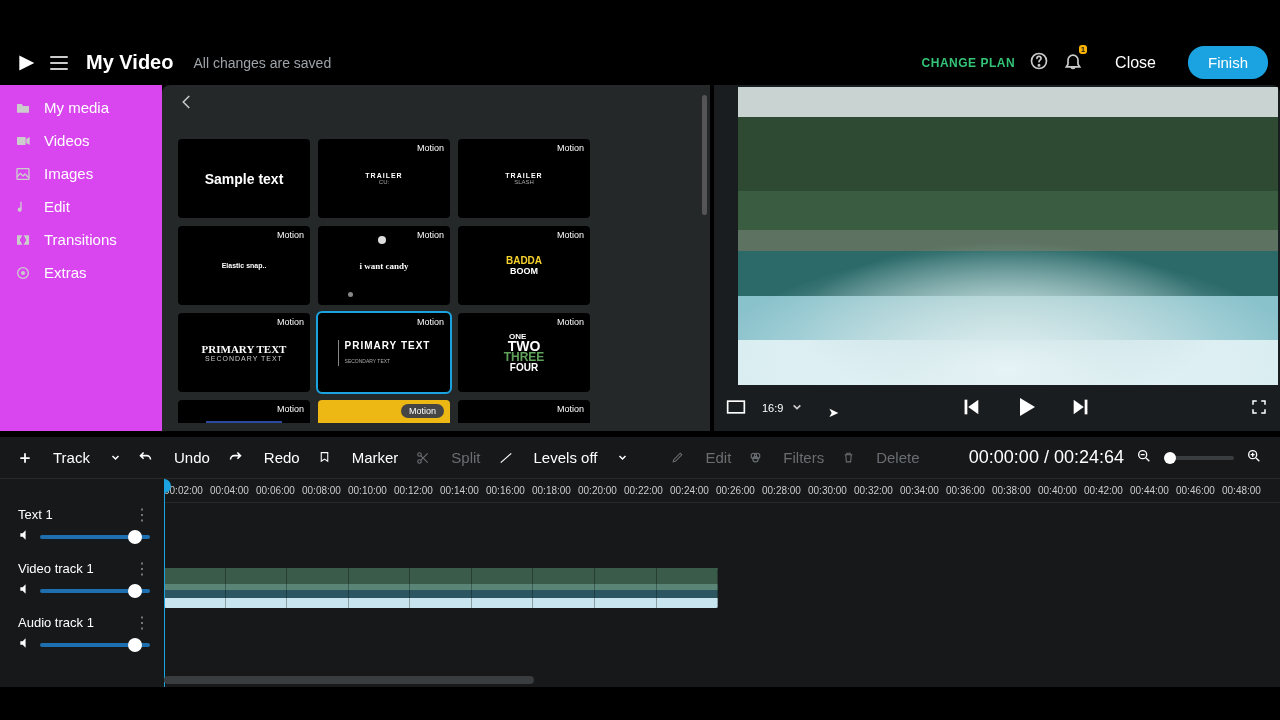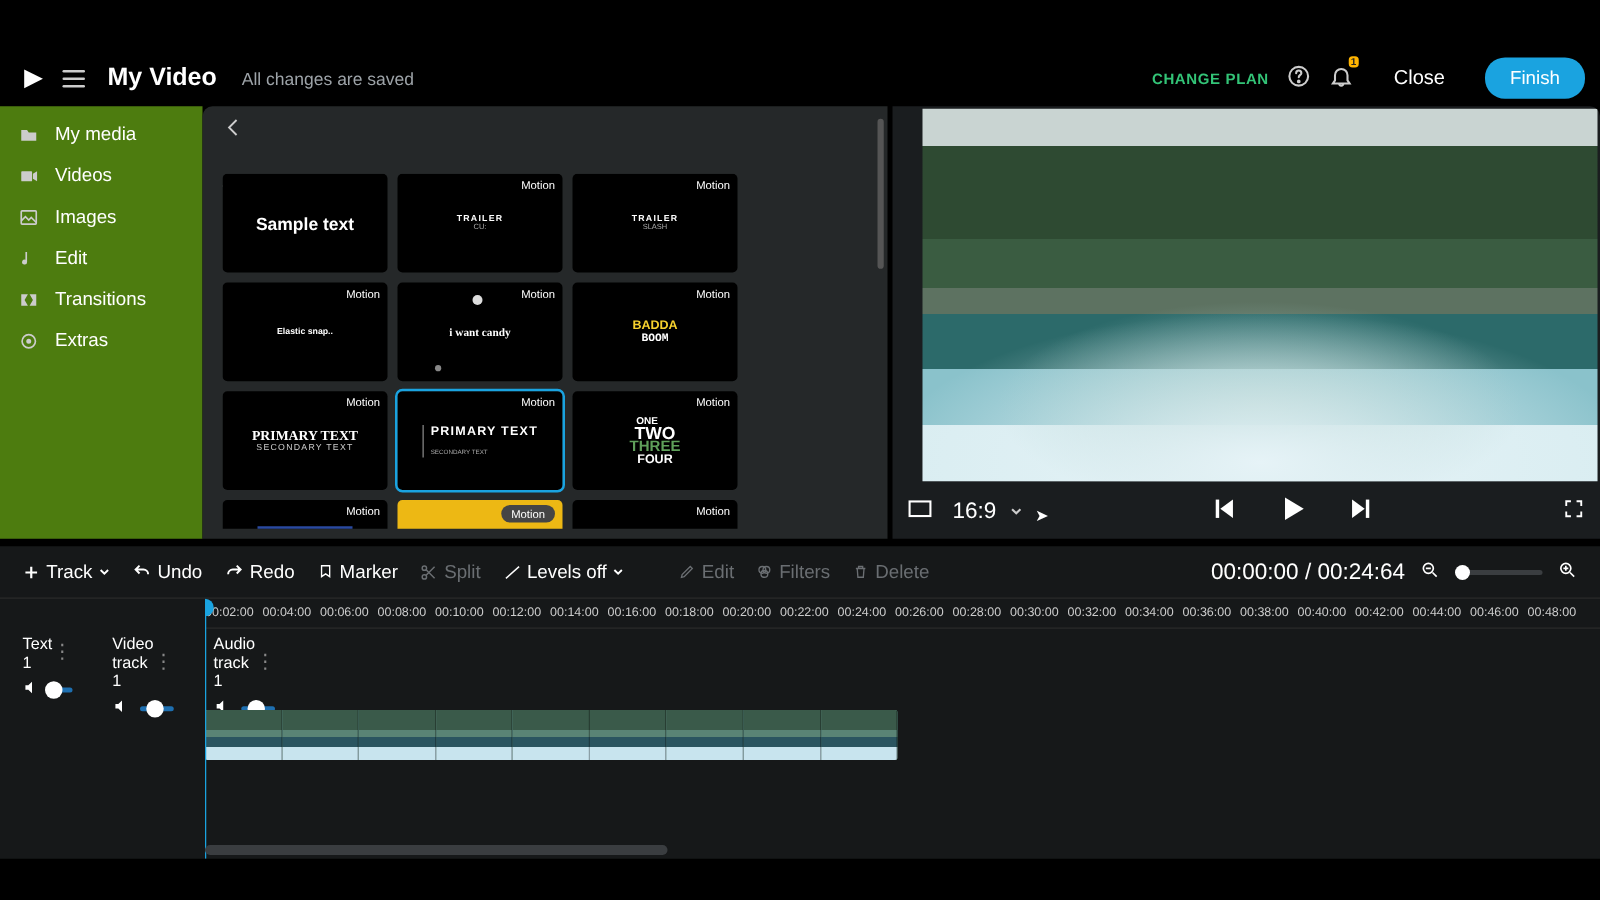--- a/index.html
+++ b/index.html
@@ -39,21 +39,21 @@
 
   
   .middle {
     display: flex;
     flex: 0 0 346px;
     min-height: 0;
   }
   
   .sidebar {
     width: 162px;
-    background: #4d7c0f;
+    background: #d946ef;
     padding: 6px 2px;
     display:flex;
     flex-direction: column;
   }
   .side-item {
     display:flex; align-items:center; gap: 12px;
     padding: 8px 12px;
     color:#fff; font-size: 15px; cursor:pointer;
     border-radius: 4px;
   }
@@ -116,55 +116,55 @@
     overflow:hidden;
   }
   .preview-canvas {
     flex:1;
     position:relative;
     margin: 2px 2px 0 24px;
   }
   .preview-controls {
     height: 46px; display:flex; align-items:center; padding: 0 12px; gap: 10px;
   }
-  .aspect-label { color:#fff; font-size:18px; margin-left:6px; }
+  .aspect-label { color:#fff; font-size:11px; margin-left:6px; }
   .pc-spacer { flex:1; }
   .play-btn { cursor:pointer; }
 
   
   .timeline-wrap {
     flex: 0 0 250px;
     background: #161819;
     display:flex;
     flex-direction:column;
     margin-top: 6px;
   }
   .tl-toolbar {
     height: 42px;
     display:flex; align-items:center;
     padding: 0 18px;
     gap: 18px;
     border-bottom: 1px solid #2a2a2a;
   }
-  .tl-btn { display:flex; align-items:center; gap:5px; cursor:pointer; color:#fff; font-size:15px; }
+  .tl-btn { display:flex; align-items:center; gap:21px; cursor:pointer; color:#fff; font-size:15px; }
   .tl-btn.disabled { color:#6a6e72; cursor:default; }
   .tl-toolbar .gap { width: 8px; }
   .tl-right { margin-left:auto; display:flex; align-items:center; gap:12px; }
   .timecode { font-size: 18px; color:#fff; }
   .zoom-track { position:relative; width: 70px; height:4px; background:#3a3d40; border-radius:2px; }
   .zoom-thumb { position:absolute; top:-4px; left:0; width:12px; height:12px; background:#fff; border-radius:50%; }
 
   .tl-body {
     display:flex;
     flex:1;
     position:relative;
   }
   .track-headers {
     width: 164px;
-    display:flex; 
+    display:flex; flex-direction:column;
     padding-top: 24px;
   }
   .track-header {
     height: 54px;
     padding: 4px 14px 0 18px;
     border-bottom: 0px solid #222;
   }
   .track-name-row { display:flex; align-items:center; justify-content:space-between; }
   .track-name { font-size:13px; color:#fff; }
   .track-dots { color:#888; font-size:16px; cursor:pointer; line-height:10px; }
@@ -353,21 +353,21 @@
       </div>
       <div class="title-card">
         <span class="motion-tag">Motion</span>
         <span style="position:absolute;top:10px;left:60px;width:8px;height:8px;background:#ddd;border-radius:50%;"></span>
         <span class="tc-text" style="font-size:9px;font-family:cursive;">i want candy</span>
         <span style="position:absolute;bottom:8px;left:30px;width:5px;height:5px;background:#888;border-radius:50%;"></span>
       </div>
       <div class="title-card">
         <span class="motion-tag">Motion</span>
         <span style="font-size:10px;font-weight:900;color:#f7d22e;">BADDA</span>
-        <span style="font-size:9px;font-weight:900;color:#fff;font-family:Liberation Mono, monospace;">BOOM</span>
+        <span style="font-size:9px;font-weight:900;color:#fff;">BOOM</span>
       </div>
       <div class="title-card">
         <span class="motion-tag">Motion</span>
         <span class="tc-text" style="font-size:11px;font-weight:900;font-family:serif;">PRIMARY TEXT</span>
         <span style="font-size:7px;color:#ccc;letter-spacing:1px;">SECONDARY TEXT</span>
       </div>
       <div class="title-card selected">
         <span class="motion-tag">Motion</span>
         <div style="border-left:1px solid #888;padding-left:6px;">
           <span class="tc-text" style="font-size:10px;letter-spacing:1px;display:block;">PRIMARY TEXT</span>

